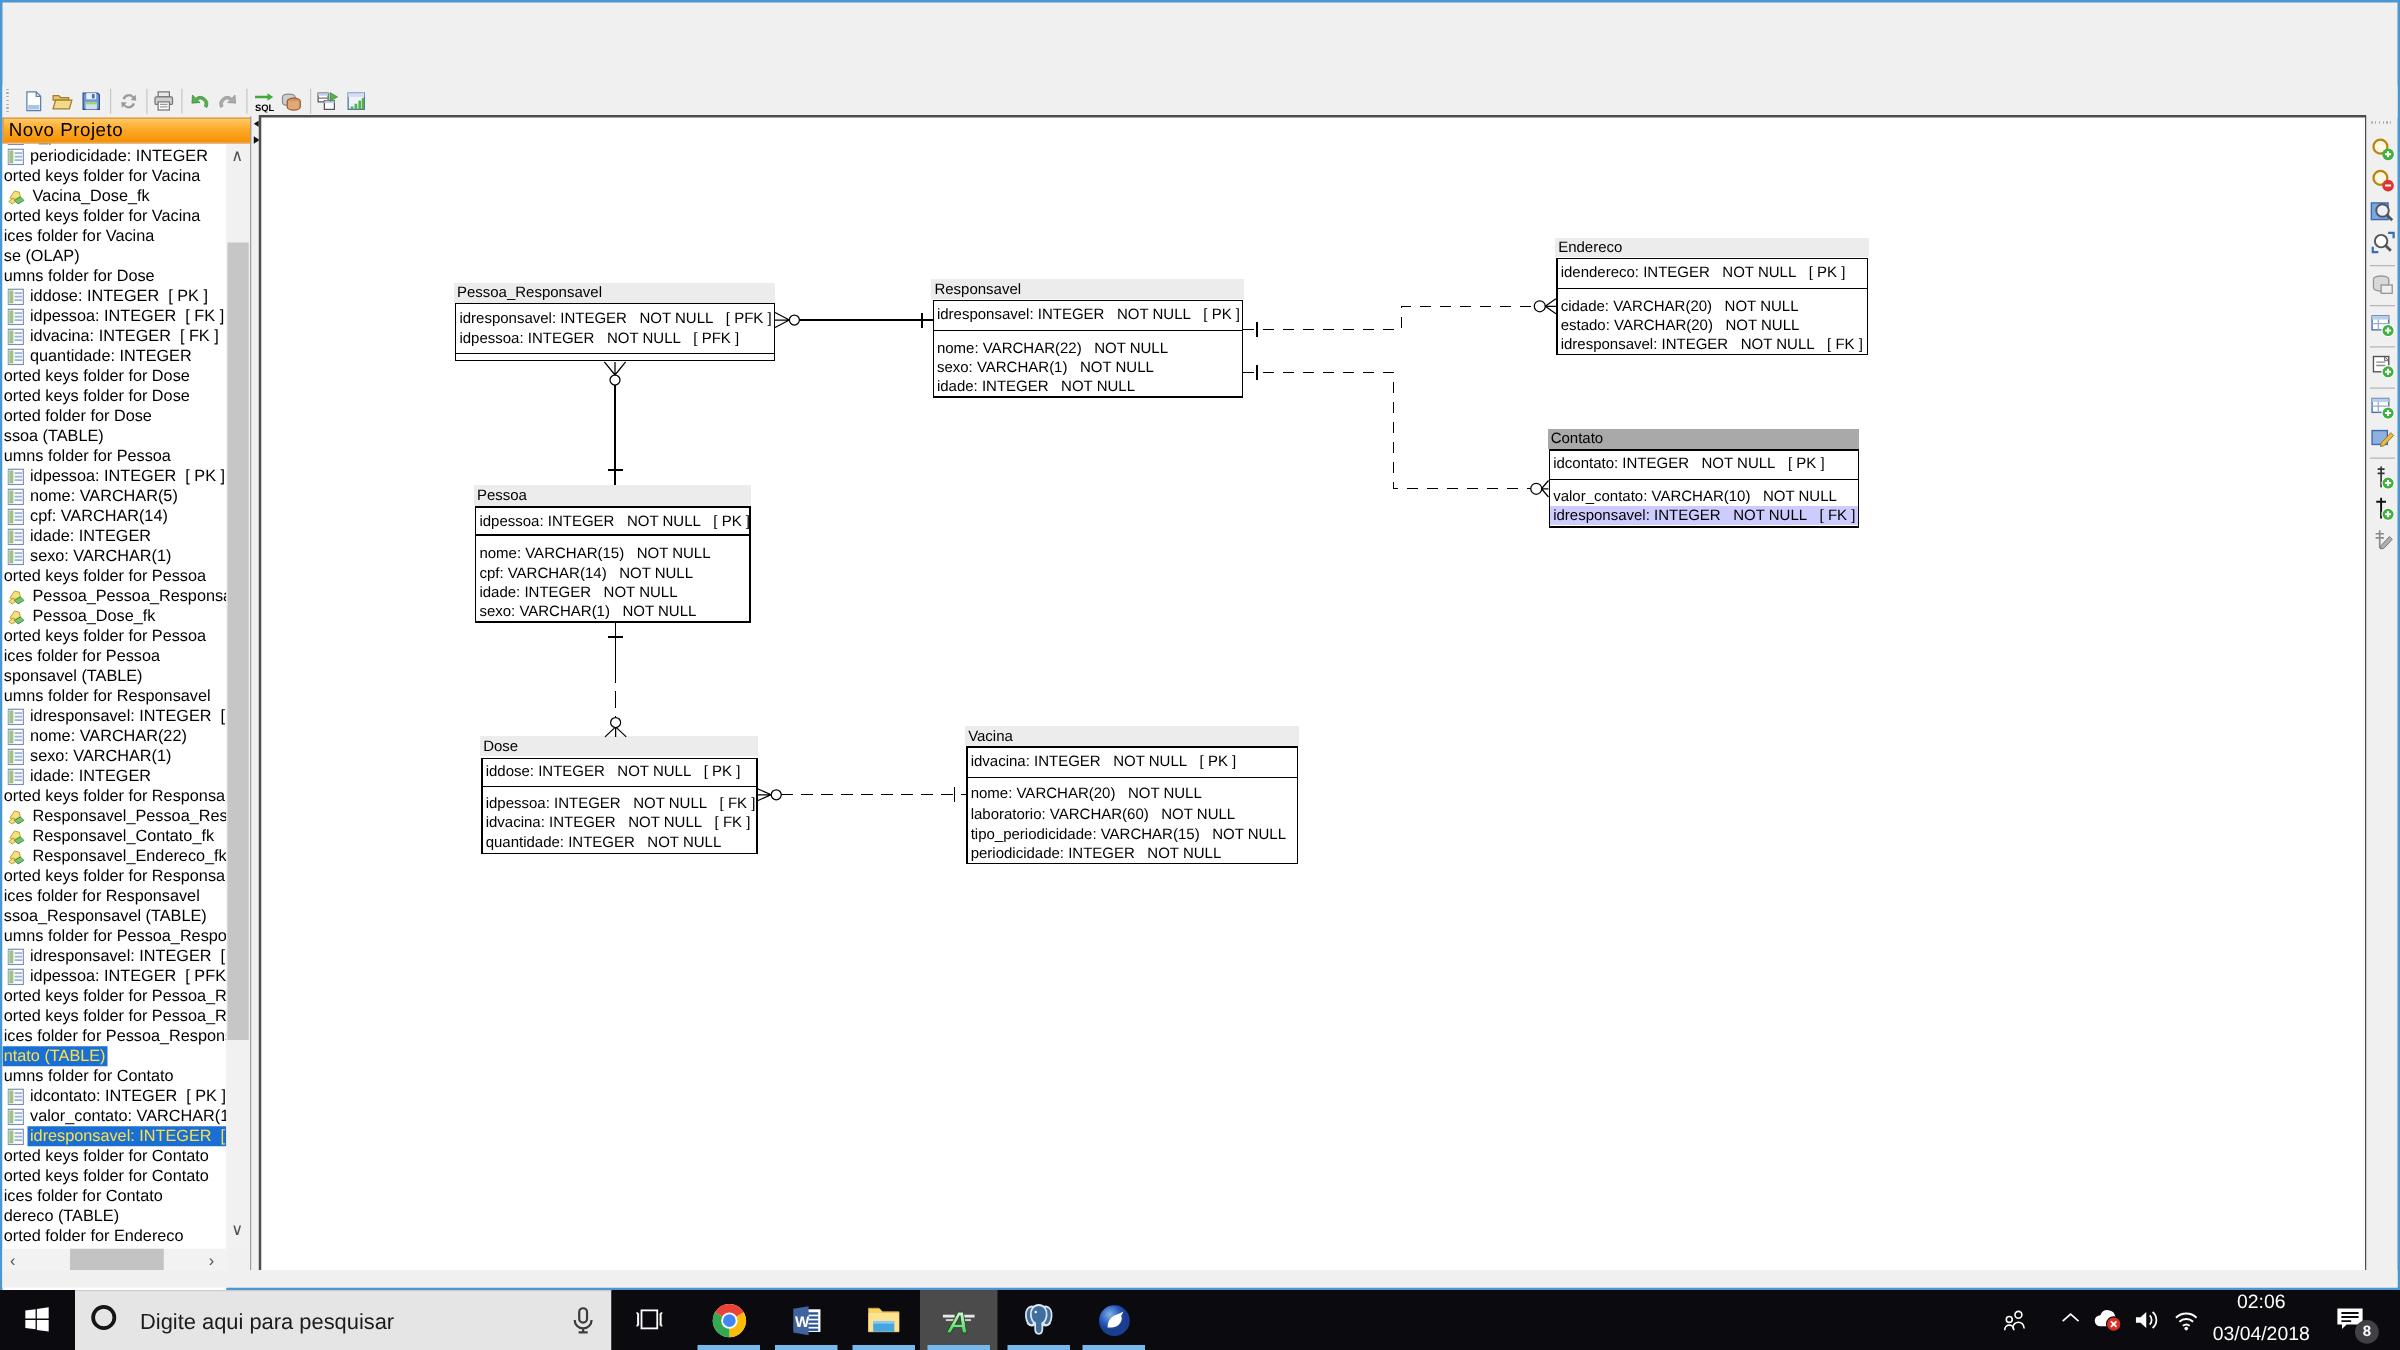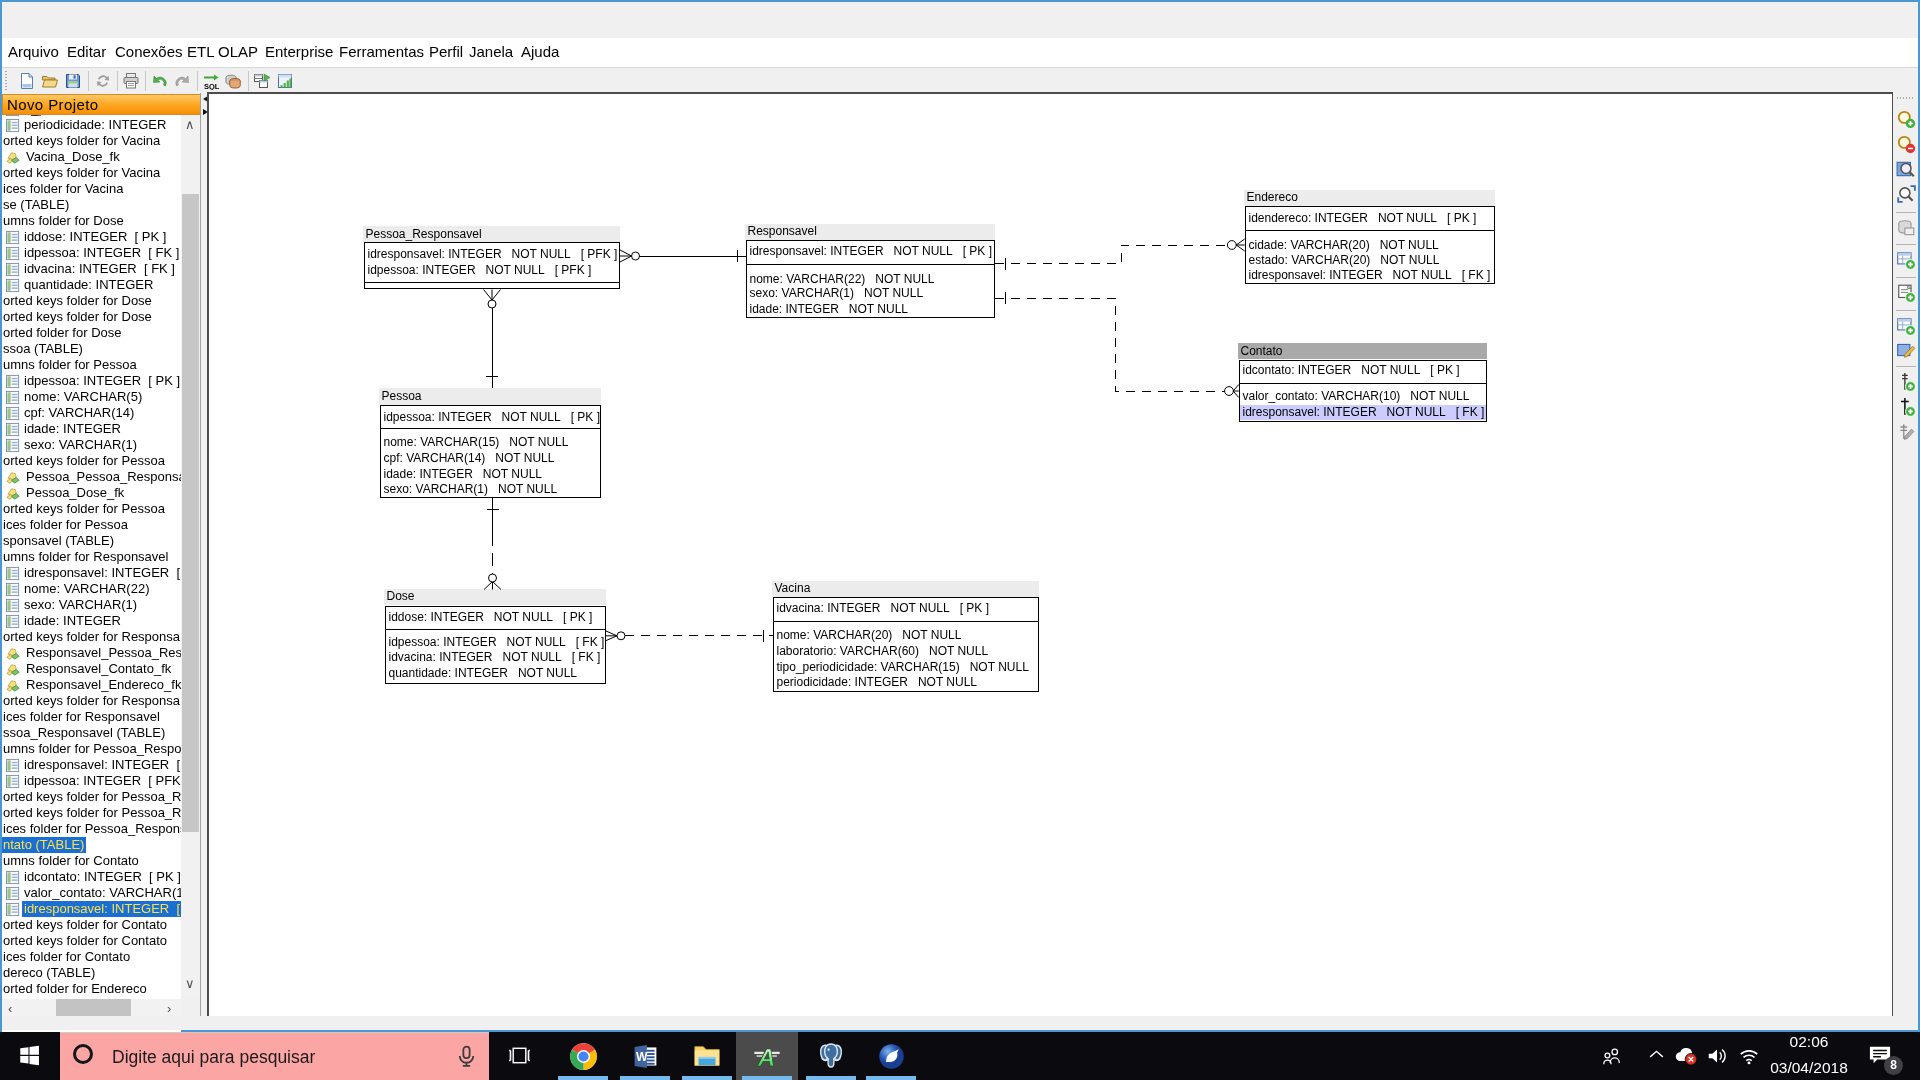--- a/index.html
+++ b/index.html
@@ -33,48 +33,36 @@
 #diagram rect,#diagram line{shape-rendering:crispEdges}
 .hv{shape-rendering:crispEdges}
 .rl{stroke:#000;fill:none}
 .rc{fill:#fff;stroke:#000}
 #rightbar{position:absolute;left:1891px;top:92px;width:27px;height:922px}
 .rbi{position:absolute;left:3px;width:20px;height:20px}
 .rsep{position:absolute;left:3px;width:20px;height:1px;background:#b5b5b5}
 #statusstrip{position:absolute;left:0;top:1014px;width:100%;height:14px;background:#f0f0f0}
 #taskbar{position:absolute;left:0;top:1032px;width:1920px;height:48px;background:#0b0b0f}
 #startbtn{position:absolute;left:19px;top:13px;width:21px;height:21px}
-#searchbox{position:absolute;left:60px;top:0;width:429px;height:48px;background:#fca5a5;border-top:1px solid #ccc}
+#searchbox{position:absolute;left:60px;top:0;width:429px;height:48px;background:#e5e5e5;border-top:1px solid #ccc}
 #cortana{position:absolute;left:13px;top:11px;width:20px;height:20px;border:3px solid #151515;border-radius:50%}
 #searchtxt{position:absolute;left:52px;top:14px;font-size:17.5px;color:#1b1b1b}
 #mic{position:absolute;left:394px;top:11px;width:25px;height:25px}
 #taskview{position:absolute;left:506px;top:10px;width:27px;height:27px}
 .app{position:absolute;top:0;width:62px;height:48px;display:flex;align-items:center;justify-content:center}
 .app.active{background:#4b4b4b}
 .ul{position:absolute;top:44px;width:50px;height:4px;background:#76b9ed;margin-left:6px}
 .tray{position:absolute;top:13px}
 #clock{position:absolute;left:1764px;top:-3px;width:90px;text-align:center;font-size:15.5px;line-height:26px;color:#fff}
 #notif{position:absolute;left:1868px;top:12px;width:24px;height:22px}
 #badge{position:absolute;left:1884px;top:24px;width:19px;height:19px;border-radius:50%;background:#404045;color:#fff;font-size:12px;font-weight:bold;text-align:center;line-height:19px}
 </style></head>
 <body>
 <div id="page">
 <div id="win">
-  <div id="menubar">
-    <span style="left:6px">Arquivo</span>
-        <span style="left:65px">Editar</span>
-        <span style="left:113px">Conexões</span>
-        <span style="left:185px">ETL</span>
-        <span style="left:216px">OLAP</span>
-        <span style="left:263px">Enterprise</span>
-        <span style="left:337px">Ferramentas</span>
-        <span style="left:427px">Perfil</span>
-        <span style="left:467px">Janela</span>
-        <span style="left:519px">Ajuda</span>
-  </div>
   <div id="toolbar">
         <div id="handle"></div>
         <div class="tbi" style="left:16px;width:18px"><svg viewBox="0 0 18 18" width="100%" height="100%">
             <path d="M3.5 1.5 H11 L14.5 5 V16.5 H3.5 Z" fill="#fff" stroke="#5a7fae"></path>
             <path d="M11 1.5 V5 H14.5" fill="none" stroke="#5a7fae"></path>
             <path d="M4.5 12 H13.5 V15.5 H4.5 Z" fill="#a8c6e8"></path>
           </svg></div>
         <div class="tbi" style="left:39px;width:18px"><svg viewBox="0 0 18 18" width="100%" height="100%">
             <path d="M1.5 4.5 H6 L7.5 6 H14 V8 H1.5 Z" fill="#e8c56b" stroke="#a07d2a"></path>
             <path d="M1.5 15 L3.5 8 H16.5 L14.5 15 Z" fill="#f3d98b" stroke="#a07d2a"></path>
@@ -159,21 +147,21 @@
         <div class="tr" style="top:2px;left:22px">periodicidade: INTEGER</div>
 <div class="tr" style="top:18px;left:1px">orted keys folder for Vacina</div>
 <div class="tic" style="top:34px"><svg class="ti" viewBox="0 0 16 16">
             <path d="M2 9 L6 3 L10 4 L11 8 L7 10 Z" fill="#f5e07a" stroke="#b89b3a" stroke-width="0.8"></path>
             <path d="M1 12 L5 9 L7 12 L4 14 Z" fill="#f5e07a" stroke="#b89b3a" stroke-width="0.8"></path>
             <path d="M6 11 L11 8 L14 11 L9 14 Z" fill="#79c36a" stroke="#3c8a3c" stroke-width="0.8"></path>
           </svg></div>
         <div class="tr" style="top:34px;left:24px">Vacina_Dose_fk</div>
 <div class="tr" style="top:50px;left:1px">orted keys folder for Vacina</div>
 <div class="tr" style="top:66px;left:1px">ices folder for Vacina</div>
-<div class="tr" style="top:82px;left:1px">se (TABLE)</div>
+<div class="tr" style="top:82px;left:1px">se (OLAP)</div>
 <div class="tr" style="top:98px;left:1px">umns folder for Dose</div>
 <div class="tic" style="top:114px"><svg class="ti" viewBox="0 0 16 16">
             <rect x="0.5" y="1.5" width="13" height="13" fill="#fff" stroke="#7a8db5"></rect>
             <rect x="1.5" y="2.5" width="3.5" height="11" fill="#9fc383"></rect>
             <rect x="6" y="4" width="6.5" height="1.6" fill="#9db4dc"></rect>
             <rect x="6" y="7" width="6.5" height="1.6" fill="#9db4dc"></rect>
             <rect x="6" y="10" width="6.5" height="1.6" fill="#9db4dc"></rect>
           </svg></div>
         <div class="tr" style="top:114px;left:22px">iddose: INTEGER  [ PK ]</div>
 <div class="tic" style="top:130px"><svg class="ti" viewBox="0 0 16 16">

